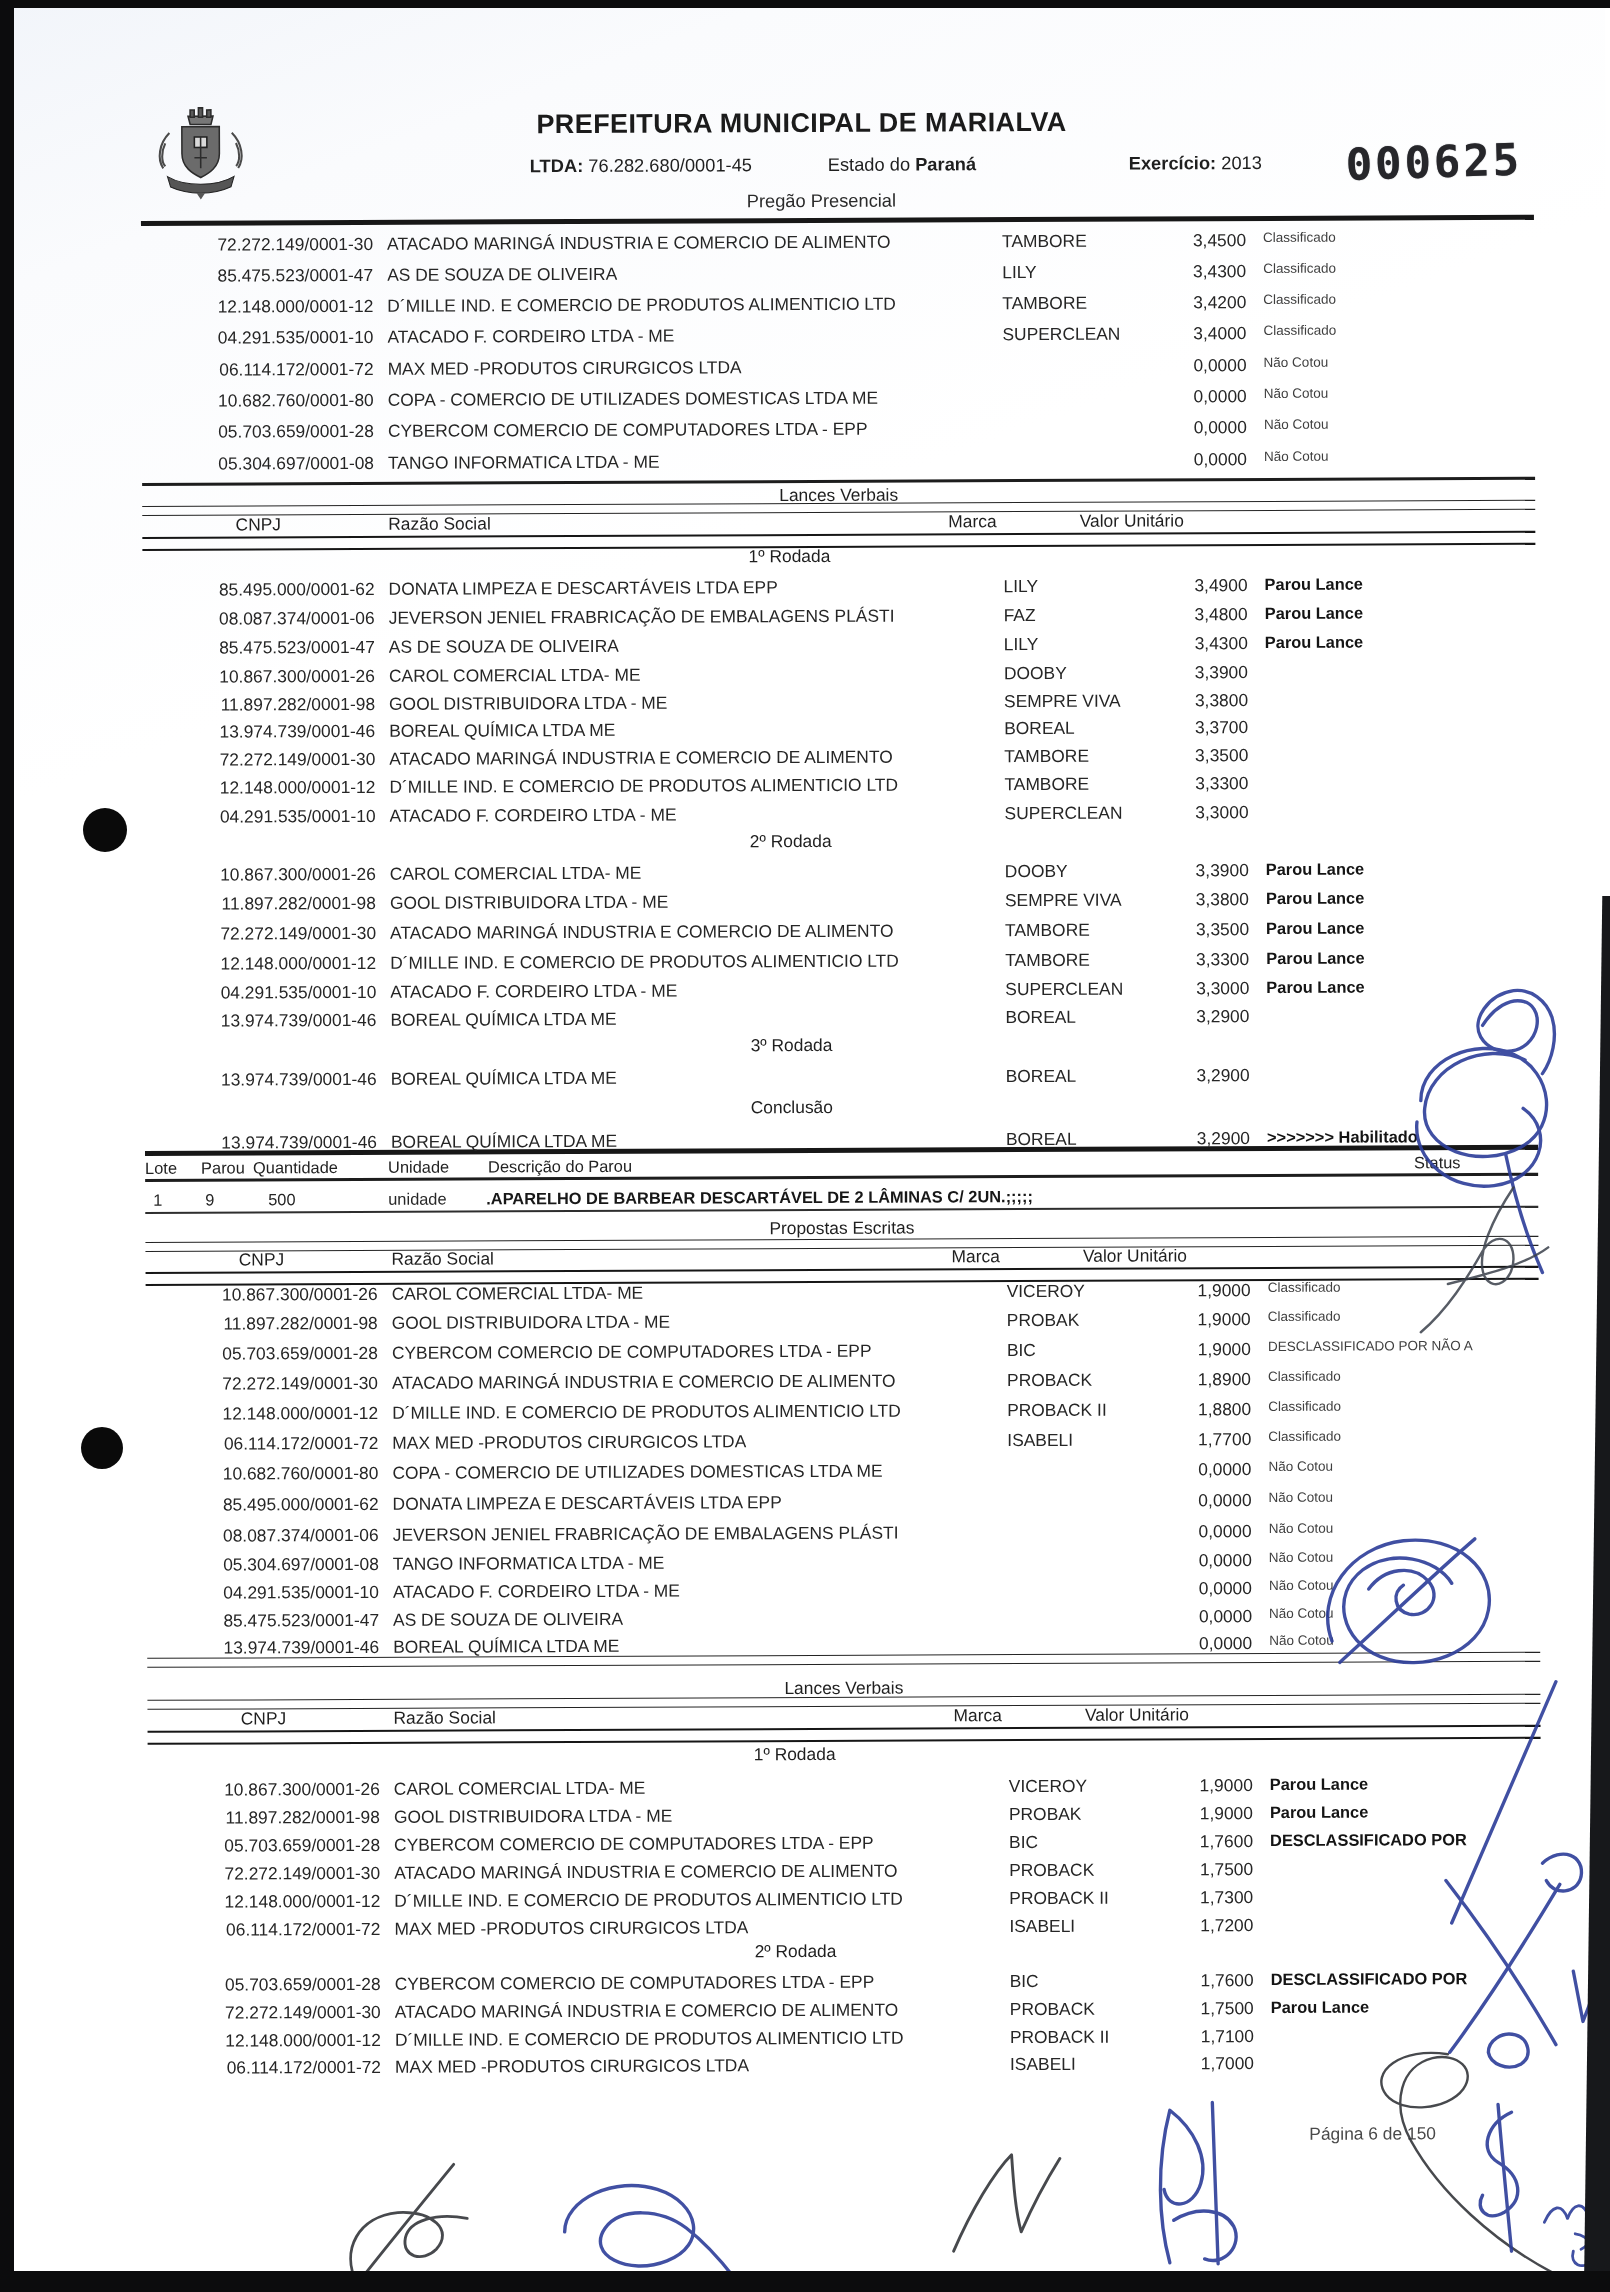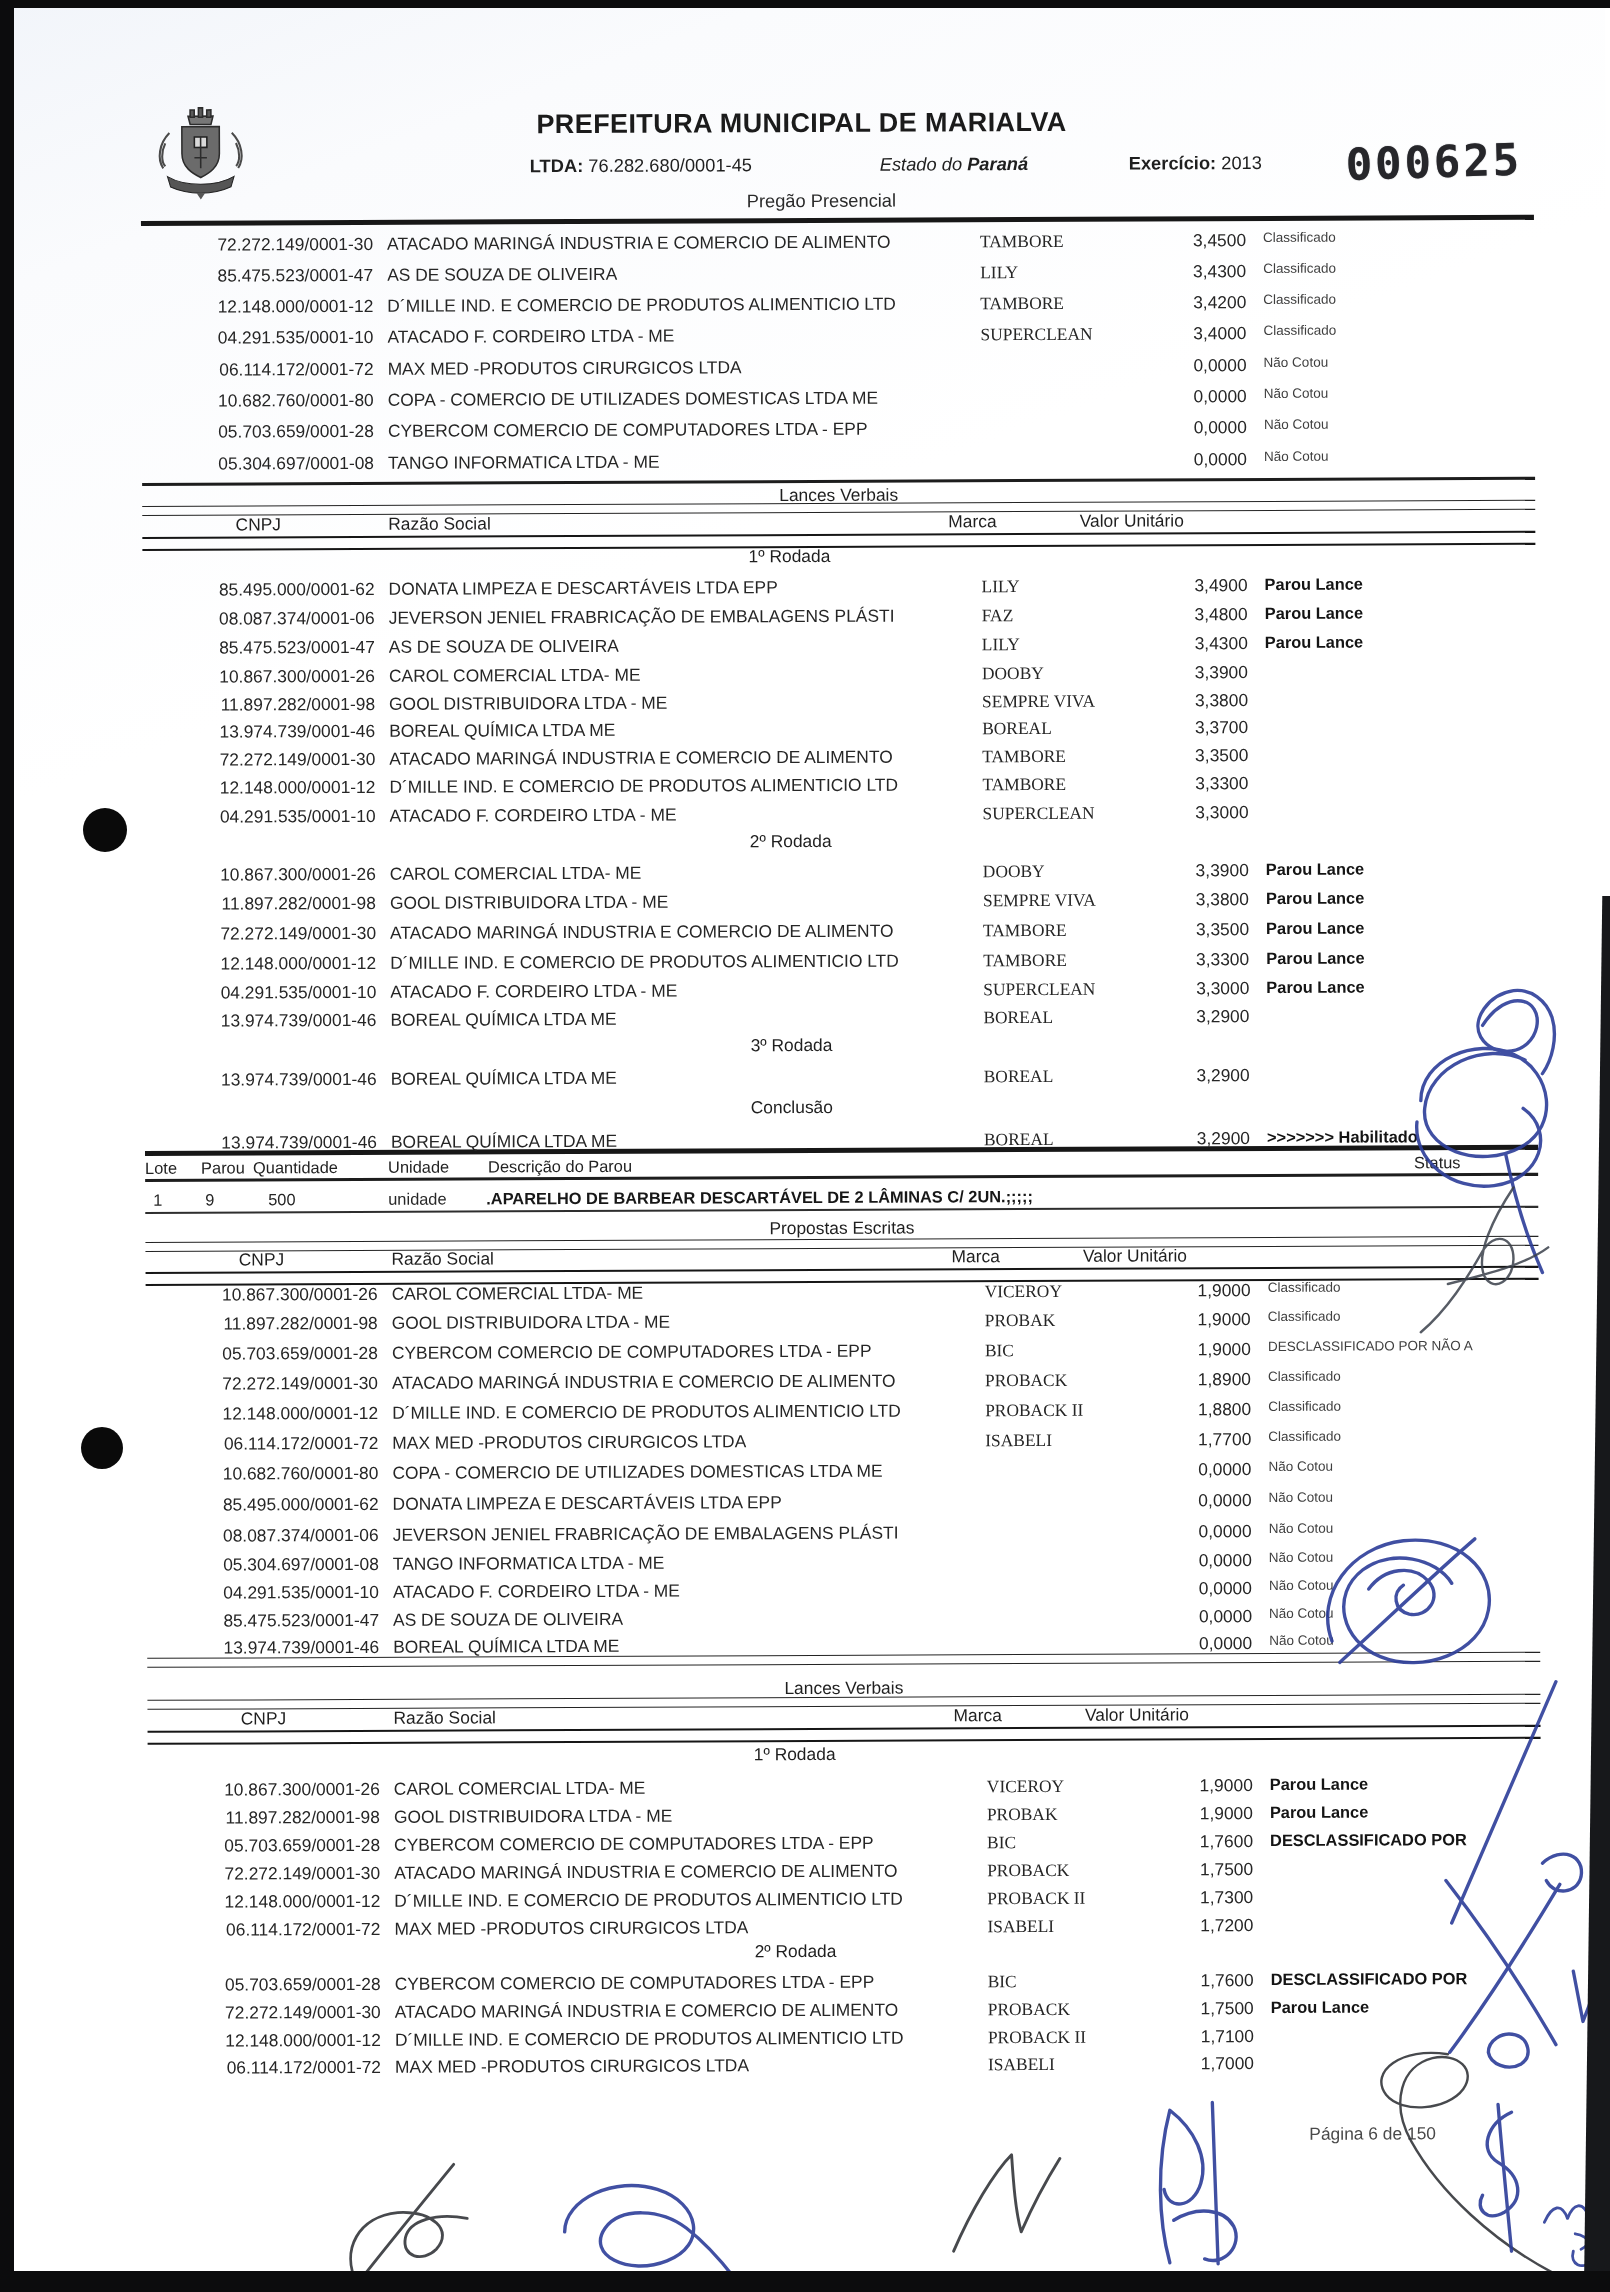--- a/index.html
+++ b/index.html
@@ -36,21 +36,21 @@
   .colhdr{position:absolute;font-size:17.4px;color:#1f1f1f;}
   .h-cnpj{left:145px;width:232px;text-align:center;}
   .h-razao{left:391px;}
   .h-marca{left:951px;}
   .h-valor{left:1043px;width:183px;text-align:center;}
   
   .tbl{position:absolute;inset:0;}
   .row{position:absolute;left:0;top:0;width:100%;height:23px;font-size:17.4px;color:#262626;}
   .c-cnpj{position:absolute;left:145px;width:232px;text-align:right;white-space:nowrap;}
   .c-razao{position:absolute;left:391px;max-width:559px;overflow:hidden;white-space:nowrap;}
-  .c-marca{position:absolute;left:984px;width:222px;white-space:nowrap;font-family:Liberation Serif, serif;}
+  .c-marca{position:absolute;left:1006px;width:222px;white-space:nowrap;}
   .c-valor{position:absolute;left:1091px;width:159px;text-align:right;white-space:nowrap;}
   .c-status{position:absolute;left:1267px;width:333px;white-space:nowrap;font-size:17.4px;}
   .st-small{font-size:13.5px;color:#3f3f3f;}
   .st-bold{font-size:16.4px;font-weight:700;color:#141414;}
   
   .lh{position:absolute;font-size:16.4px;color:#222;white-space:nowrap;}
   .lv{position:absolute;font-size:16.4px;color:#262626;white-space:nowrap;}
   .desc-bold{font-weight:700;color:#171717;}
   .footer{position:absolute;left:1305px;top:2126px;font-size:17.4px;color:#4a4a4a;}
   .pen{position:absolute;inset:0;z-index:20;pointer-events:none;}
@@ -81,21 +81,21 @@
       <path d="M18 72 C35 82 65 82 82 72 l-3 10 C62 90 38 90 21 82 z" fill="#555" stroke="#222" stroke-width="1"></path>
       <path d="M46 88 l4 6 l4 -6" fill="#555"></path>
     </svg>
 
     <div class="title">PREFEITURA MUNICIPAL DE MARIALVA</div>
 
     <div class="hline2" style="left:534px;">
       <span class="b">LTDA:</span>
       <span>76.282.680/0001-45</span>
     </div>
-    <div class="hline2" style="left:884px;font-style:italic;">
+    <div class="hline2" style="left:832px;">
       <span>Estado do</span>
       <span class="b">Paraná</span>
     </div>
     <div class="hline2" style="left:1133px;">
       <span class="b">Exercício:</span>
       <span>2013</span>
     </div>
     <div class="stamp">000625</div>
     <div class="doctype">Pregão Presencial</div>
 

